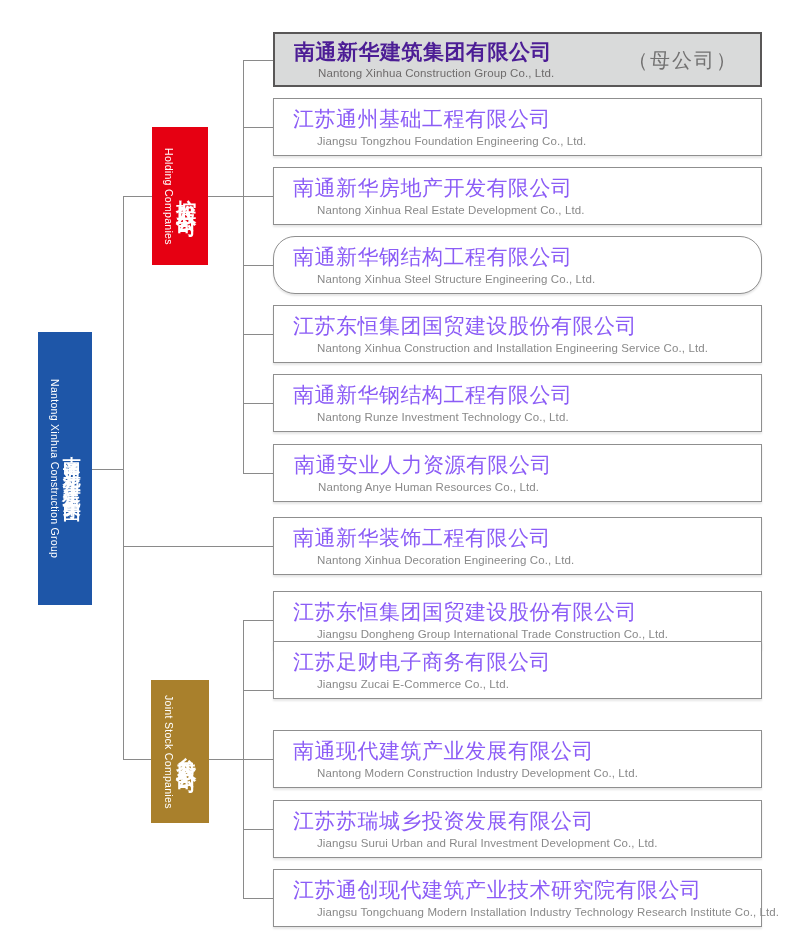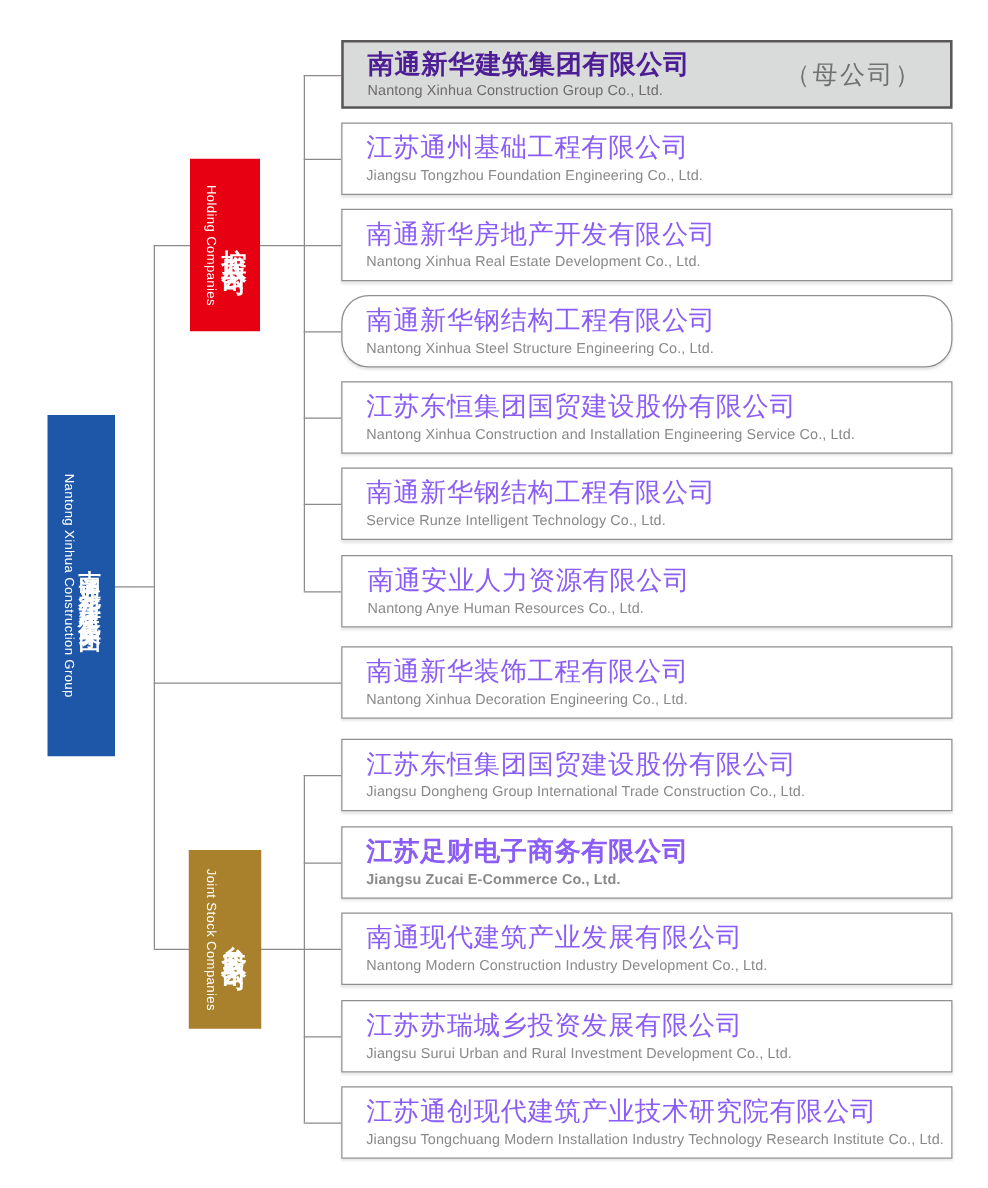--- a/index.html
+++ b/index.html
@@ -74,20 +74,21 @@
     letter-spacing:0.5px;
     line-height:1.15;
     white-space:nowrap;
   }
   .cb .en{
     font-size:11.5px;
     color:#898989;
     margin-top:3px;
     letter-spacing:0.1px;
     white-space:nowrap;
+    margin-left:24px;
   }
   .cb.parent{
     background:#d9dada;
     border:2px solid #595757;
     box-shadow:none;
   }
   .cb.parent .zh{font-weight:bold;color:#4c1d95;}
   .cb.parent .en{color:#6e6b6b;}
   .parent-tag{
     position:absolute;
@@ -156,39 +157,39 @@
     <span class="en">Nantong Xinhua Steel Structure Engineering Co., Ltd.</span>
   </div>
 
   <div class="cb" style="top:305px;">
     <span class="zh">江苏东恒集团国贸建设股份有限公司</span>
     <span class="en">Nantong Xinhua Construction and Installation Engineering Service Co., Ltd.</span>
   </div>
 
   <div class="cb" style="top:374px;">
     <span class="zh">南通新华钢结构工程有限公司</span>
-    <span class="en">Service Runze Intelligent Technology Co., Ltd.</span>
+    <span class="en">Nantong Runze Investment Technology Co., Ltd.</span>
   </div>
 
   <div class="cb" style="top:444px;padding-left:20px;">
     <span class="zh">南通安业人力资源有限公司</span>
     <span class="en">Nantong Anye Human Resources Co., Ltd.</span>
   </div>
 
   <div class="cb" style="top:517px;">
     <span class="zh">南通新华装饰工程有限公司</span>
     <span class="en">Nantong Xinhua Decoration Engineering Co., Ltd.</span>
   </div>
 
   <div class="cb" style="top:591px;">
     <span class="zh">江苏东恒集团国贸建设股份有限公司</span>
     <span class="en">Jiangsu Dongheng Group International Trade Construction Co., Ltd.</span>
   </div>
 
-  <div class="cb" style="top:661px;font-weight:bold;">
+  <div class="cb" style="top:641px;">
     <span class="zh">江苏足财电子商务有限公司</span>
     <span class="en">Jiangsu Zucai E-Commerce Co., Ltd.</span>
   </div>
 
   <div class="cb" style="top:730px;">
     <span class="zh">南通现代建筑产业发展有限公司</span>
     <span class="en">Nantong Modern Construction Industry Development Co., Ltd.</span>
   </div>
 
   <div class="cb" style="top:800px;">

